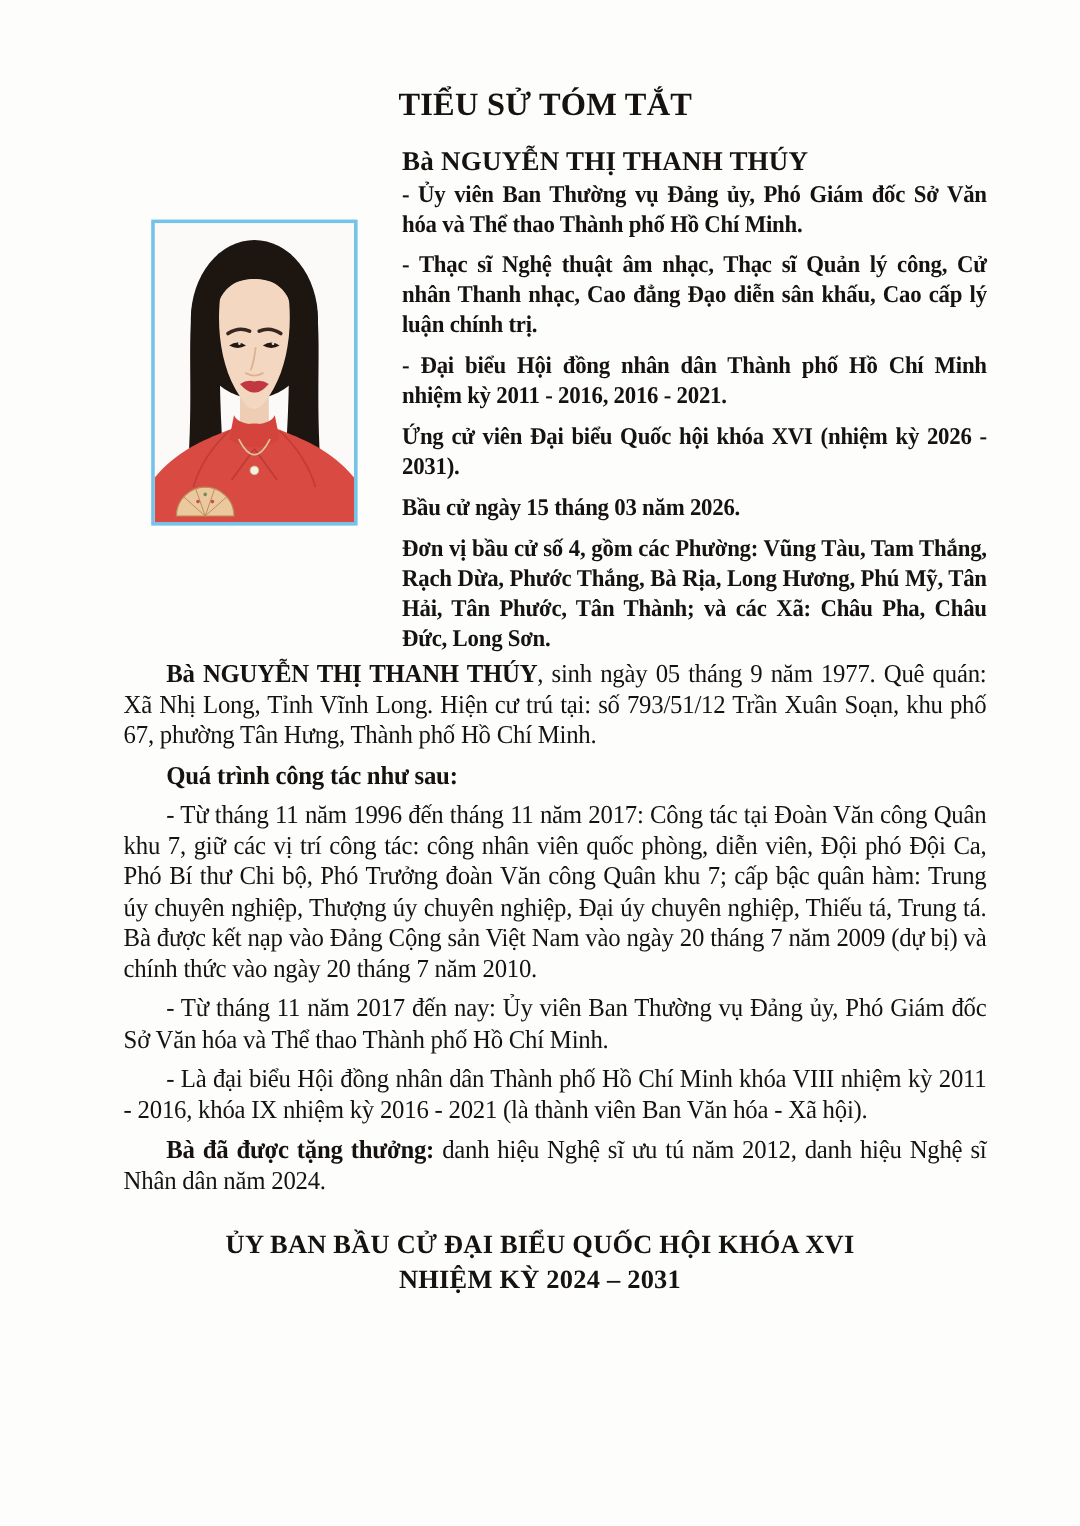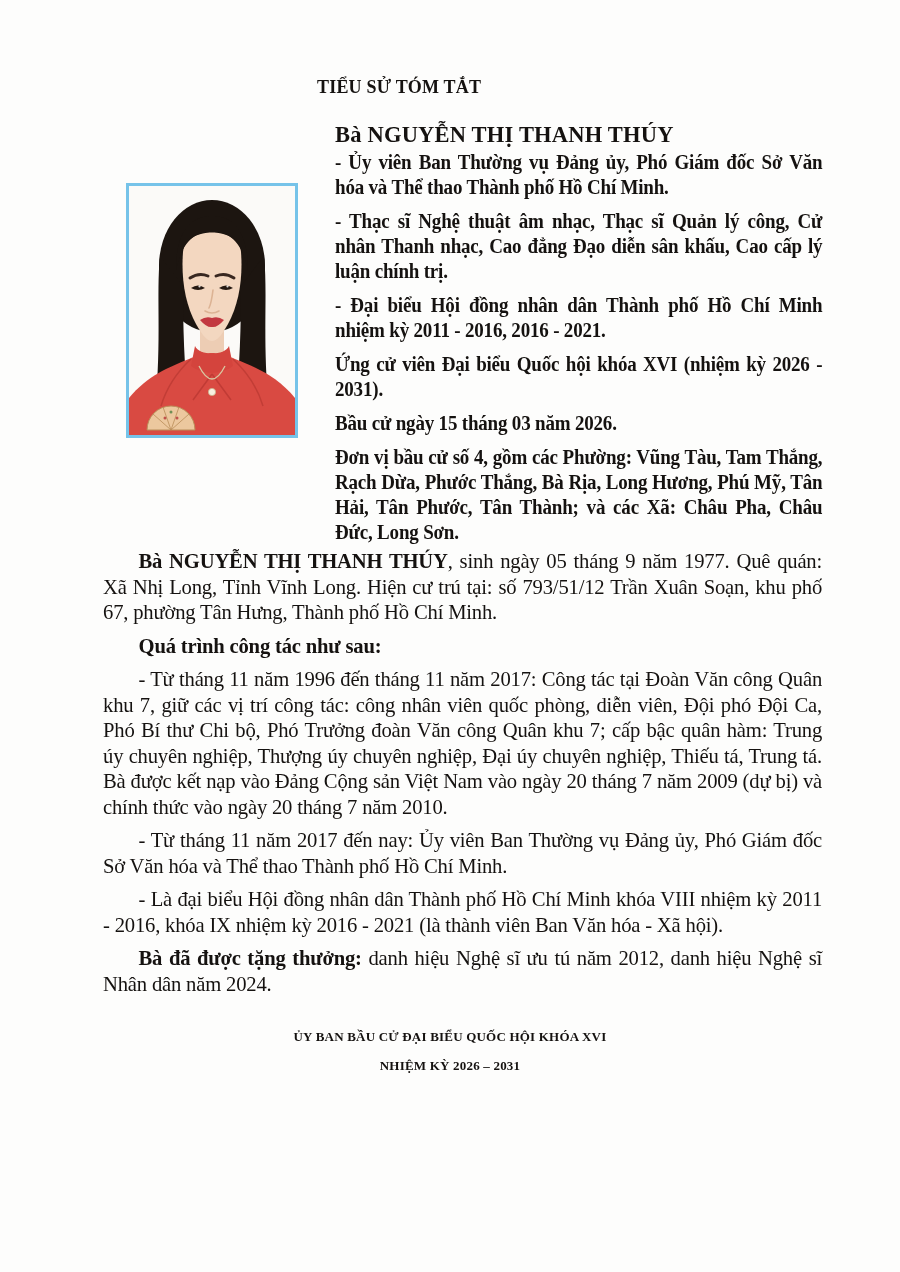--- a/index.html
+++ b/index.html
@@ -6,22 +6,22 @@
   .page{
     position:relative;
     width:900px;height:1272px;
     margin:0 auto;
     background:#fdfdfc;
     font-family:"Liberation Serif","DejaVu Serif",serif;
     color:#151210;
     overflow:hidden;
   }
   .title{
-    position:absolute;left:317px;top:72px;
-    font-size:18px;font-weight:bold;line-height:30px;
+    position:absolute;left:332px;top:72px;
+    font-size:27px;font-weight:bold;line-height:30px;
     letter-spacing:.2px;margin:0;text-align:right;
   }
   .name{
     position:absolute;left:335px;top:121px;
     font-size:22.5px;font-weight:bold;line-height:28px;
     letter-spacing:.2px;
   }
   .photo-frame{
     position:absolute;left:126px;top:183px;
     width:166px;height:249px;
@@ -50,21 +50,21 @@
     margin:0 0 8px 0;
     font-size:21.5px;line-height:25.5px;
     text-align:justify;
     text-indent:37px;
     letter-spacing:-0.2px;
   }
   .b{font-weight:bold;}
   .footer{
     position:absolute;left:90px;top:1022px;width:720px;
     text-align:center;
-    font-weight:bold;font-size:13px;line-height:29px;
+    font-weight:bold;font-size:22px;line-height:29px;
     letter-spacing:.2px;
   }
 </style>
 </head>
 <body>
 
 <div class="page">
 
   <h1 class="title">TIỂU SỬ TÓM TẮT</h1>
 
@@ -124,16 +124,16 @@
     <p><span class="b">Bà NGUYỄN THỊ THANH THÚY</span><span>, sinh ngày 05 tháng 9 năm 1977. Quê quán: Xã Nhị Long, Tỉnh Vĩnh Long. Hiện cư trú tại: số 793/51/12 Trần Xuân Soạn, khu phố 67, phường Tân Hưng, Thành phố Hồ Chí Minh.</span></p>
     <p class="b">Quá trình công tác như sau:</p>
     <p>- Từ tháng 11 năm 1996 đến tháng 11 năm 2017: Công tác tại Đoàn Văn công Quân khu 7, giữ các vị trí công tác: công nhân viên quốc phòng, diễn viên, Đội phó Đội Ca, Phó Bí thư Chi bộ, Phó Trưởng đoàn Văn công Quân khu 7; cấp bậc quân hàm: Trung úy chuyên nghiệp, Thượng úy chuyên nghiệp, Đại úy chuyên nghiệp, Thiếu tá, Trung tá. Bà được kết nạp vào Đảng Cộng sản Việt Nam vào ngày 20 tháng 7 năm 2009 (dự bị) và chính thức vào ngày 20 tháng 7 năm 2010.</p>
     <p>- Từ tháng 11 năm 2017 đến nay: Ủy viên Ban Thường vụ Đảng ủy, Phó Giám đốc Sở Văn hóa và Thể thao Thành phố Hồ Chí Minh.</p>
     <p>- Là đại biểu Hội đồng nhân dân Thành phố Hồ Chí Minh khóa VIII nhiệm kỳ 2011 - 2016, khóa IX nhiệm kỳ 2016 - 2021 (là thành viên Ban Văn hóa - Xã hội).</p>
     <p><span class="b">Bà đã được tặng thưởng:</span><span> danh hiệu Nghệ sĩ ưu tú năm 2012, danh hiệu Nghệ sĩ Nhân dân năm 2024.</span></p>
   </div>
 
   <div class="footer">
     <div>ỦY BAN BẦU CỬ ĐẠI BIỂU QUỐC HỘI KHÓA XVI</div>
-    <div>NHIỆM KỲ 2026 – 2031</div>
+    <div>NHIỆM KỲ 2024 – 2031</div>
   </div>
 
 </div>
 
 </body></html>

